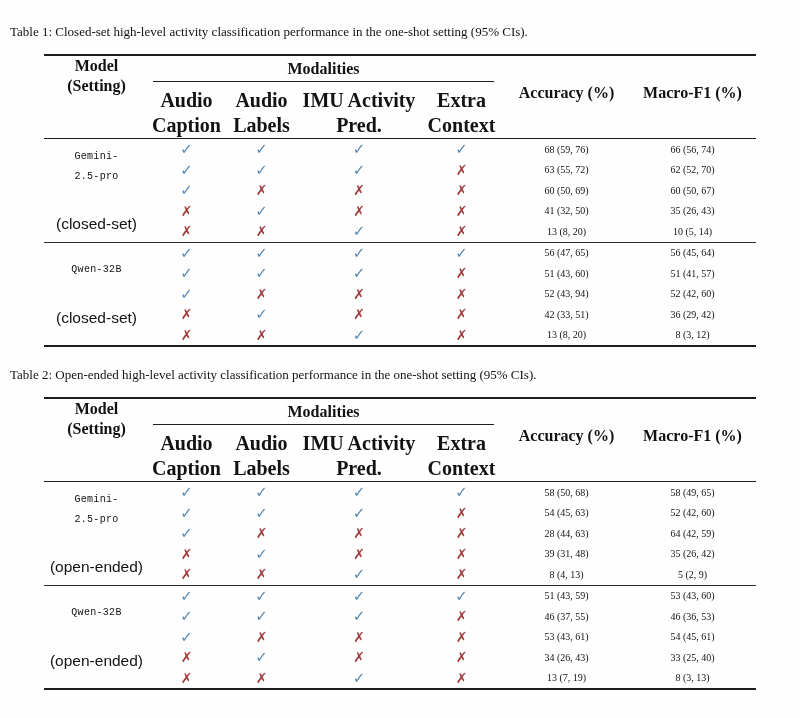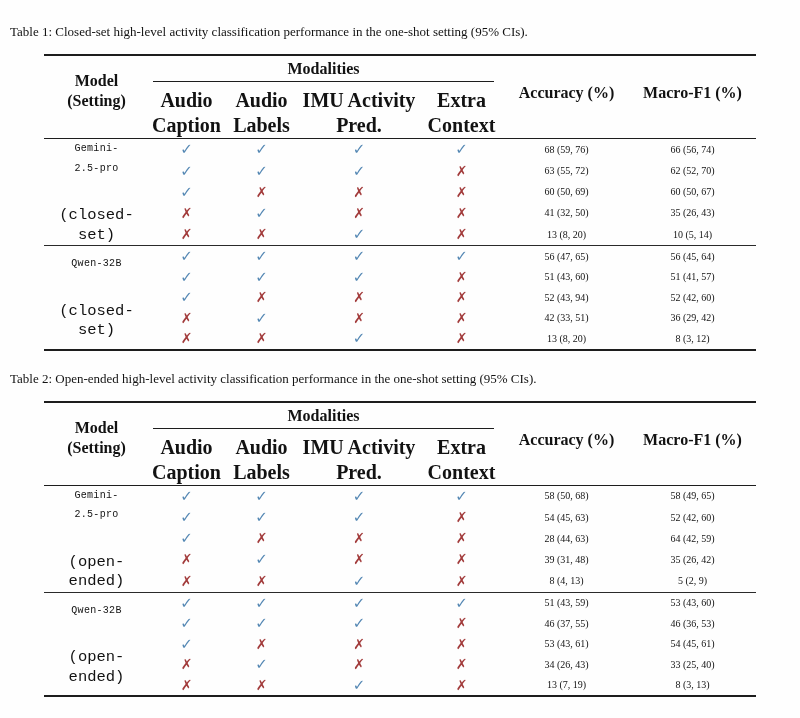--- a/index.html
+++ b/index.html
@@ -32,21 +32,21 @@
     border-bottom:2.2px solid var(--rule);
   }
   thead{border-bottom:1.6px solid var(--rule);}
   th,td{
     padding:0;
     text-align:center;
     vertical-align:middle;
     font-size:16px;
   }
   th{font-weight:bold;}
-  .model-h{vertical-align:top;padding-top:15px;line-height:1.25;}
+  .model-h{vertical-align:top;padding-top:0;line-height:1.25;}
   .acc-h,.mf1-h{vertical-align:top;padding-top:28px;}
   .modal-h{height:26px;vertical-align:top;padding-top:4px;}
   .modal-label{
     display:block;
     border-bottom:1px solid var(--rule);
     padding-bottom:3px;
     margin:0 10px 0 4px;
   }
   tr.subhead th{
     height:46px;
@@ -57,21 +57,21 @@
   }
   tbody.group td{height:19.5px;line-height:19.5px;}
   tbody.group + tbody.group tr:first-child td{border-top:1.1px solid #2a2a2a;}
   td.model-cell{vertical-align:middle;line-height:1.3;}
   .model-line{
     font-family:"Liberation Mono", monospace;
     font-size:10px;
     letter-spacing:.3px;
   }
   .model-setting{
-    font-family:Liberation Mono, monospace;
+    font-family:Liberation Sans, sans-serif;
     font-size:15.5px;
     margin-top:28px;
   }
   td.num-cell{font-size:10px;}
   .mark{
     font-family:"DejaVu Sans", sans-serif;
     font-size:15px;
   }
   .mark-check{color:var(--check);}
   .mark-cross{color:var(--cross);font-size:14px;font-weight:bold;}

